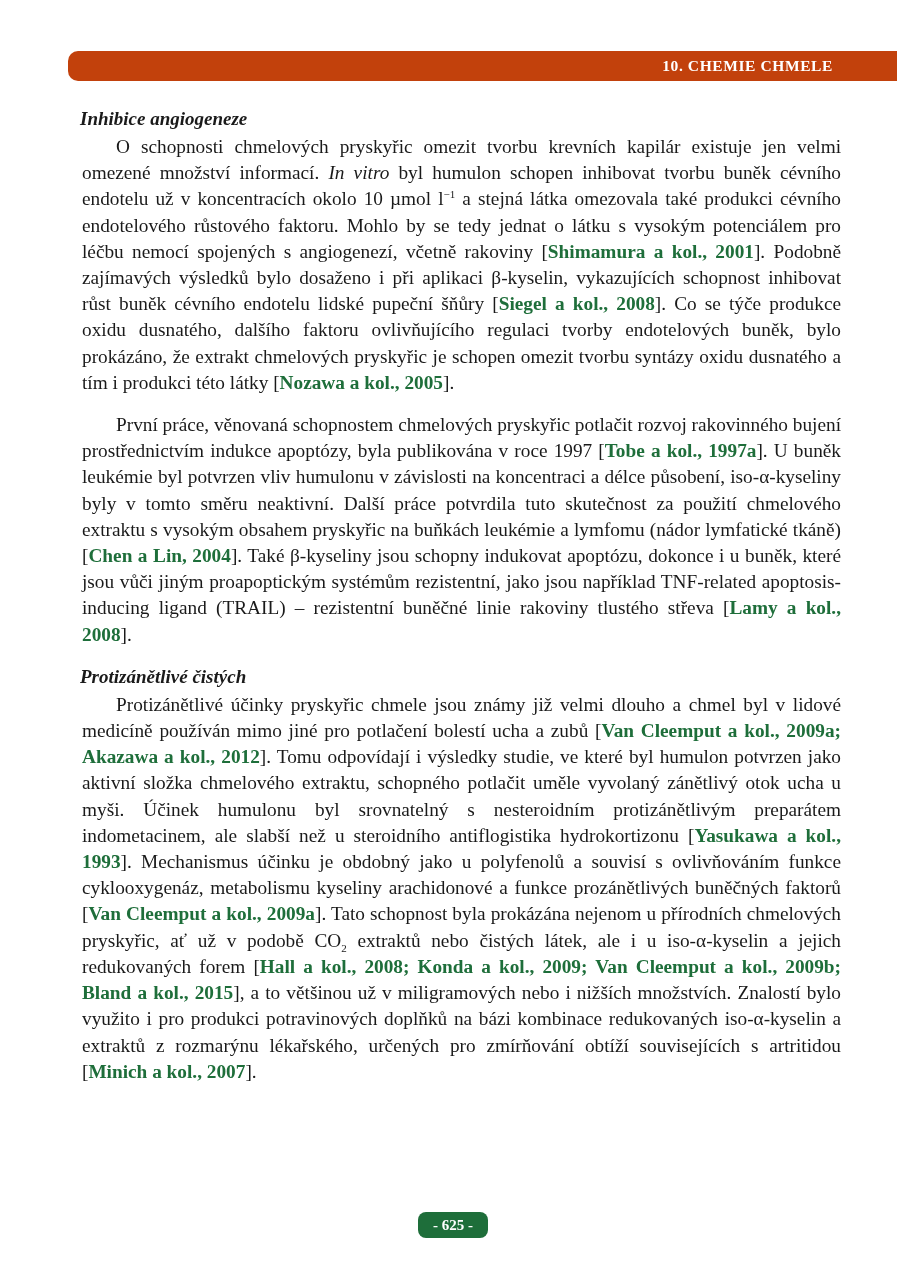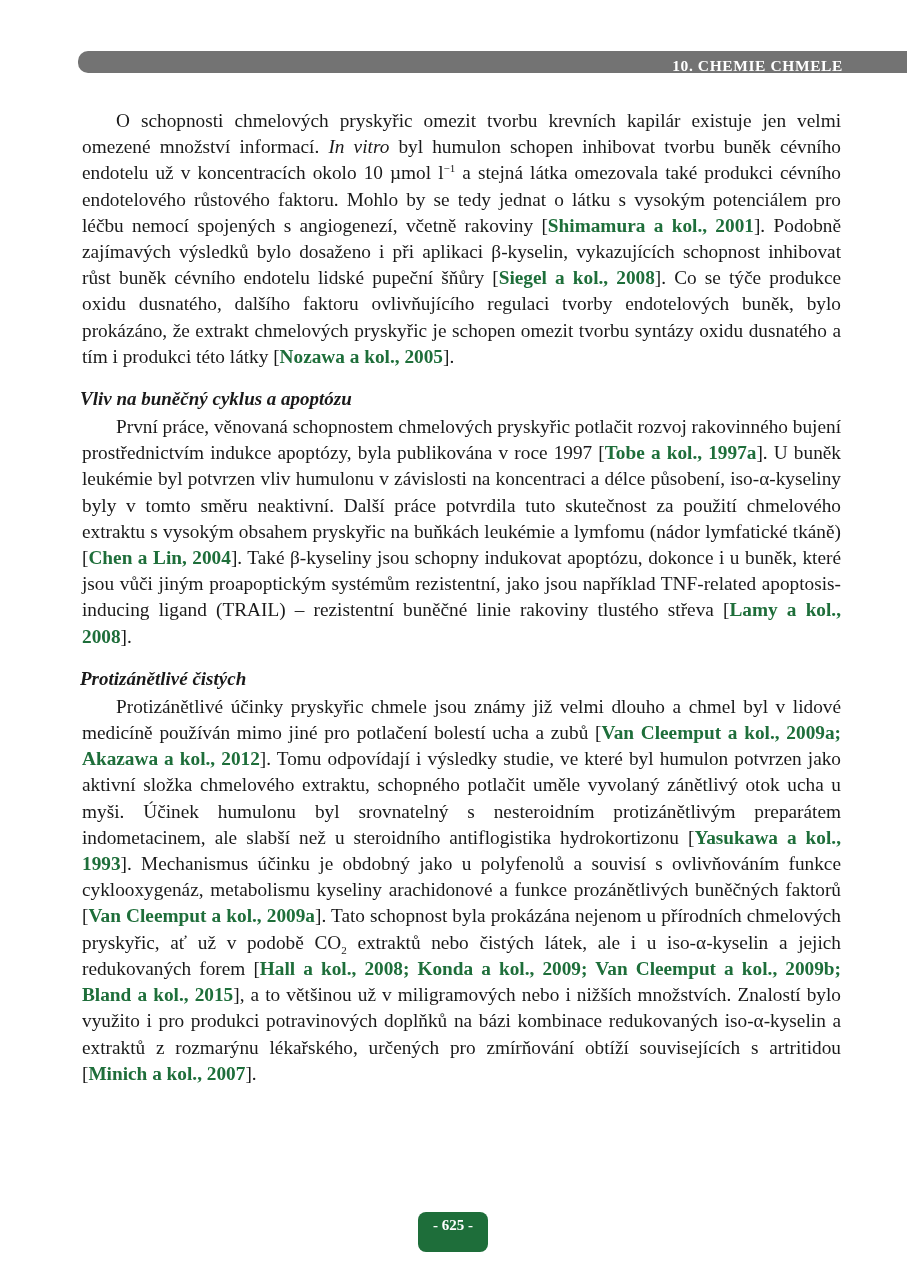--- a/index.html
+++ b/index.html
@@ -1,46 +1,46 @@
 <!DOCTYPE html>
 <html><head>
 <meta charset="utf-8">
 <style>
   html, body { margin: 0; padding: 0; background: #ffffff; }
   body { width: 907px; height: 1280px; position: relative; overflow: hidden;
          font-family: "Liberation Serif", "DejaVu Serif", serif; color: #1a1a1a; }
-  .header-bar { position: absolute; left: 78px; top: 51px; width: 829px; height: 22px;
-                background: #737373; border-radius: 10px 0 0 10px; }
+  .header-bar { position: absolute; left: 68px; top: 51px; width: 829px; height: 30px;
+                background: #c2410c; border-radius: 10px 0 0 10px; }
   .header-title { position: absolute; right: 64px; top: 6px; color: #ffffff;
                   font-family: "Liberation Serif", serif; font-weight: bold;
                   font-size: 15.5px; letter-spacing: 0.6px; }
   .content { position: absolute; left: 80px; top: 106px; width: 763px; }
   .section-title { font-style: italic; font-size: 19px; line-height: 26px; margin: 0; }
   .para { font-size: 19.3px; line-height: 26.2px; margin: 2px; text-align: justify;
           text-indent: 34px; hyphens: manual; }
   .section { margin-bottom: 16px; }
   .cite { color: #1e6e3a; font-weight: bold; }
-  .page-num { position: absolute; left: 418px; top: 1212px; width: 70px; height: 40px;
+  .page-num { position: absolute; left: 418px; top: 1212px; width: 70px; height: 26px;
               background: #1e6e3a; border-radius: 8px; color: #fff; font-weight: bold;
               font-size: 15px; text-align: center; line-height: 26px; }
   sup, sub { font-size: 11px; line-height: 0; }
 </style>
 </head>
 <body>
 
 <div class="header-bar">
   <span class="header-title">10. CHEMIE CHMELE</span>
 </div>
 
 <div class="content">
   <div class="section">
+    <h3 class="section-title">Inhibice angiogeneze</h3>
     <p class="para"><span>O schopnosti chmelových pryskyřic omezit tvorbu krevních kapilár existuje jen velmi omezené množství informací. </span><i>In vitro</i><span> byl humulon schopen inhibovat tvorbu buněk cévního endotelu už v koncentracích okolo 10 µmol l</span><sup>−1</sup><span> a stejná látka omezovala také produkci cévního endotelového růstového faktoru. Mohlo by se tedy jednat o látku s vysokým potenciálem pro léčbu nemocí spojených s angiogenezí, včetně rakoviny [</span><span class="cite">Shimamura a kol., 2001</span><span>]. Podobně zajímavých výsledků bylo dosaženo i při aplikaci β-kyselin, vykazujících schopnost inhibovat růst buněk cévního endotelu lidské pupeční šňůry [</span><span class="cite">Siegel a kol., 2008</span><span>]. Co se týče produkce oxidu dusnatého, dalšího faktoru ovlivňujícího regulaci tvorby endotelových buněk, bylo prokázáno, že extrakt chmelových pryskyřic je schopen omezit tvorbu syntázy oxidu dusnatého a tím i produkci této látky [</span><span class="cite">Nozawa a kol., 2005</span><span>].</span></p>
   </div>
   <div class="section">
-    <h3 class="section-title">Vliv na buněčný cyklus a apoptózu</h3>
     <p class="para"><span>První práce, věnovaná schopnostem chmelových pryskyřic potlačit rozvoj rakovinného bujení prostřednictvím indukce apoptózy, byla publikována v roce 1997 [</span><span class="cite">Tobe a kol., 1997a</span><span>]. U buněk leukémie byl potvrzen vliv humulonu v závislosti na koncentraci a délce působení, iso-α-kyseliny byly v tomto směru neaktivní. Další práce potvrdila tuto skutečnost za použití chmelového extraktu s vysokým obsahem pryskyřic na buňkách leukémie a lymfomu (nádor lymfatické tkáně) [</span><span class="cite">Chen a Lin, 2004</span><span>]. Také β-kyseliny jsou schopny indukovat apoptózu, dokonce i u buněk, které jsou vůči jiným proapoptickým systémům rezistentní, jako jsou například TNF-related apoptosis-inducing ligand (TRAIL) – rezistentní buněčné linie rakoviny tlustého střeva [</span><span class="cite">Lamy a kol., 2008</span><span>].</span></p>
   </div>
   <div class="section">
     <h3 class="section-title">Protizánětlivé čistých</h3>
     <p class="para"><span>Protizánětlivé účinky pryskyřic chmele jsou známy již velmi dlouho a chmel byl v lidové medicíně používán mimo jiné pro potlačení bolestí ucha a zubů [</span><span class="cite">Van Cleemput a kol., 2009a; Akazawa a kol., 2012</span><span>]. Tomu odpovídají i výsledky studie, ve které byl humulon potvrzen jako aktivní složka chmelového extraktu, schopného potlačit uměle vyvolaný zánětlivý otok ucha u myši. Účinek humulonu byl srovnatelný s nesteroidním protizánětlivým preparátem indometacinem, ale slabší než u steroidního antiflogistika hydrokortizonu [</span><span class="cite">Yasukawa a kol., 1993</span><span>]. Mechanismus účinku je obdobný jako u polyfenolů a souvisí s ovlivňováním funkce cyklooxygenáz, metabolismu kyseliny arachidonové a funkce prozánětlivých buněčných faktorů [</span><span class="cite">Van Cleemput a kol., 2009a</span><span>]. Tato schopnost byla prokázána nejenom u přírodních chmelových pryskyřic, ať už v podobě CO</span><sub>2</sub><span> extraktů nebo čistých látek, ale i u iso-α-kyselin a jejich redukovaných forem [</span><span class="cite">Hall a kol., 2008; Konda a kol., 2009; Van Cleemput a kol., 2009b; Bland a kol., 2015</span><span>], a to většinou už v miligramových nebo i nižších množstvích. Znalostí bylo využito i pro produkci potravinových doplňků na bázi kombinace redukovaných iso-α-kyselin a extraktů z rozmarýnu lékařského, určených pro zmírňování obtíží souvisejících s artritidou [</span><span class="cite">Minich a kol., 2007</span><span>].</span></p>
   </div>
 </div>
 
 <div class="page-num">- 625 -</div>
 

